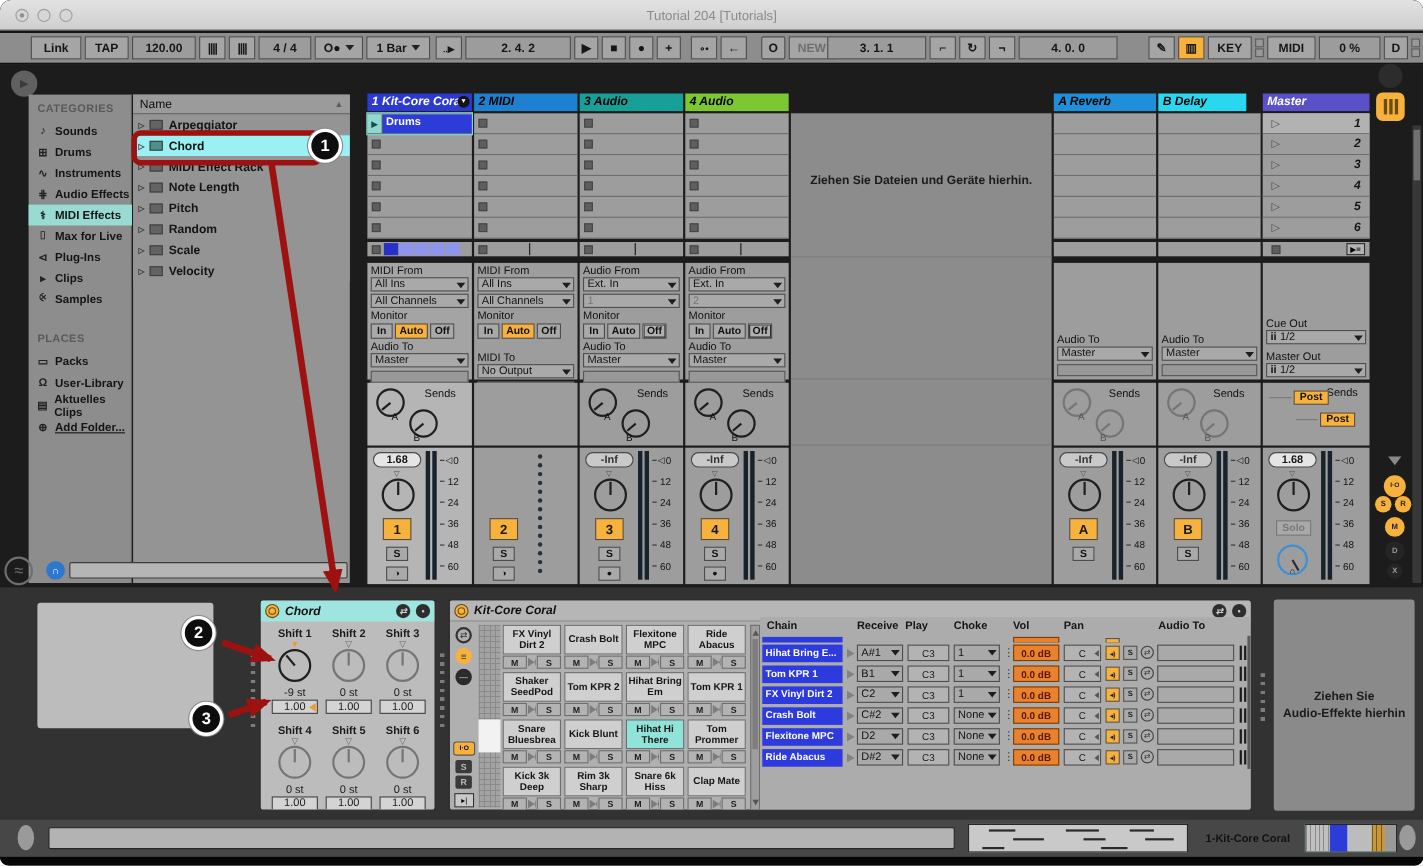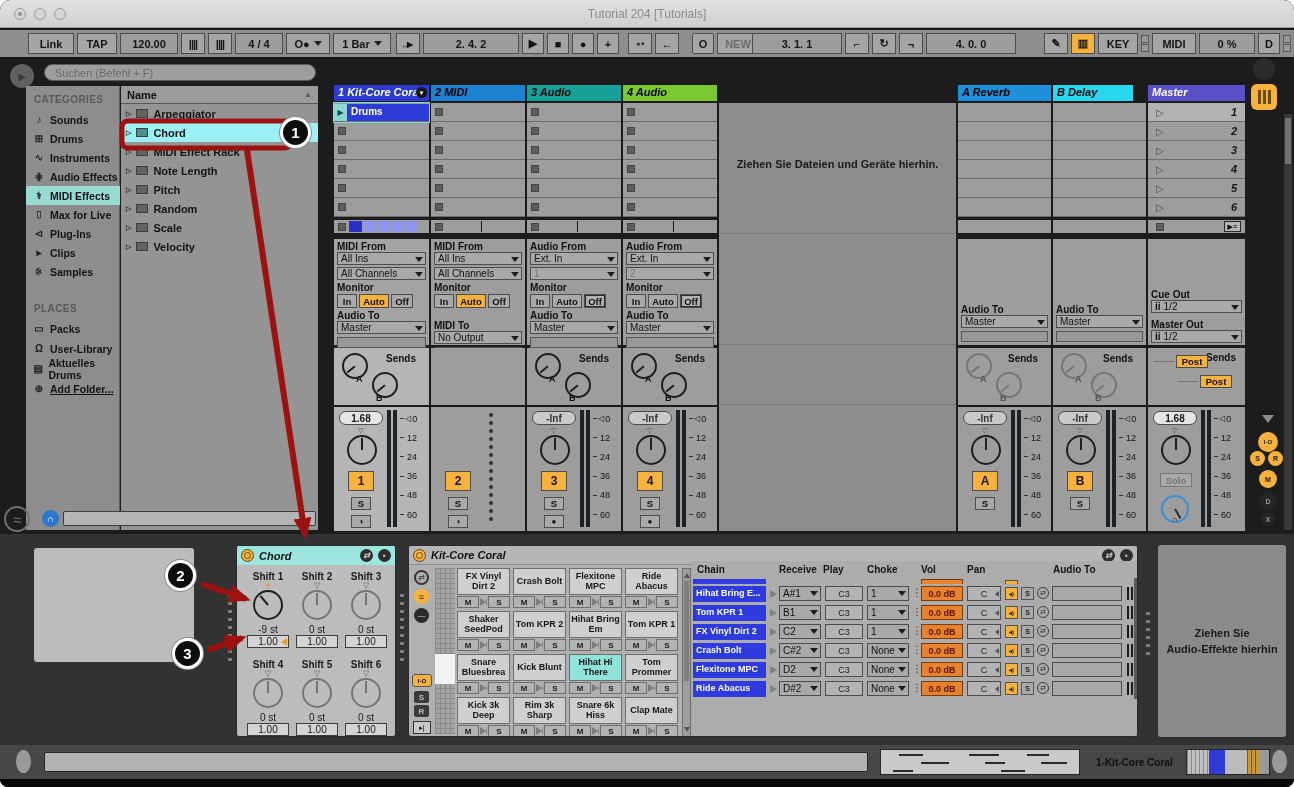--- a/index.html
+++ b/index.html
@@ -31,21 +31,21 @@
 .cat.sel{background:#97dbd2}
 .bitem{position:absolute;left:0;width:197px;height:19px;display:flex;align-items:center;gap:5px;padding-left:5px;font-size:11px;font-weight:bold;color:#141414;background:#949494}
 .bitem .ar{font-size:7px;color:#333}
 .bitem .fold{width:12px;height:9px;background:#636363;border:1px solid #3f3f3f}
 .bitem.sel{background:#9af0f2}
 
 .hd{position:absolute;height:16px;font-size:11px;font-weight:bold;font-style:italic;padding:1px 4px;color:#000}
 .slots{position:absolute;background:#9d9d9d}
 .slot{height:19px;border-bottom:1px solid #6d6d6d;display:flex;align-items:center}
 .ssq{width:8px;height:8px;background:#5e5e5e;border:1px solid #454545;margin-left:4px}
-.lab{font-size:10px;font-weight:bold;color:#101010;white-space:nowrap}
+.lab{font-size:10px;font-weight:normal;color:#101010;white-space:nowrap}
 .dd{height:13px;background:#a9a9a9;border:1px solid #4d4d4d;font-size:10px;color:#111;display:flex;align-items:center;padding:0 3px;position:relative;overflow:hidden}
 .dd::after{content:"";position:absolute;right:2px;top:4px;border:4px solid transparent;border-top:5px solid #1d1d1d;border-bottom:0}
 .dd span{overflow:hidden;white-space:nowrap;padding-right:8px}
 .dd.gray span{color:#757575}
 .sb{background:#a9a9a9;border:1px solid #4d4d4d;font-size:9.5px;font-weight:bold;color:#111;display:inline-flex;align-items:center;justify-content:center}
 .sb.pressed{box-shadow:inset 0 0 0 1px #2c2c2c;background:#b0b0b0}
 .knob{border-radius:50%;position:relative;border:2px solid #1f1f1f}
 .knob i{position:absolute;left:50%;top:1px;width:2px;height:46%;margin-left:-1px;background:#1f1f1f;transform-origin:50% 100%;display:block}
 .knob.g{border-color:#757575}.knob.g i{background:#757575}
 .knob.blue{border-color:#3b8fd6}.knob.blue i{background:#2c2c2c}
@@ -168,21 +168,20 @@
       <span style="display:inline-flex;flex-direction:column;gap:1px">
           <span class="ind"></span>
           <span class="ind"></span>
         </span>
     </div>
   </div>
 
   <div class="circ" style="position:absolute;left:10px;top:64px;width:24px;height:24px;background:#606060;color:#3a3a3a;font-size:10px">
       <span>▶</span>
     </div>
-  <input class="search" placeholder="Suchen (Befehl + F)" style="">
 
   <div class="catpanel">
     <div class="sechdr abs" style="left:8px;top:8px">CATEGORIES</div>
     <div class="cat" style="top:24px">
         <span class="ic">♪</span>
         <span>Sounds</span>
       </div>
     <div class="cat" style="top:43px">
         <span class="ic">⊞</span>
         <span>Drums</span>
@@ -219,21 +218,21 @@
     <div class="cat" style="top:233px">
         <span class="ic">▭</span>
         <span>Packs</span>
       </div>
     <div class="cat" style="top:253px">
         <span class="ic">Ω</span>
         <span>User-Library</span>
       </div>
     <div class="cat" style="top:273px">
         <span class="ic">▤</span>
-        <span>Aktuelles Drums</span>
+        <span>Aktuelles Clips</span>
       </div>
     <div class="cat" style="top:293px">
         <span class="ic">⊕</span>
         <span style="text-decoration:underline">Add Folder...</span>
       </div>
   </div>
 
   <div class="namepanel">
     <div style="height:18px;background:#9b9b9b;border-bottom:1px solid #585858;display:flex;align-items:center;justify-content:space-between;padding:0 6px">
       <span class="lab" style="font-size:11px">Name</span>

